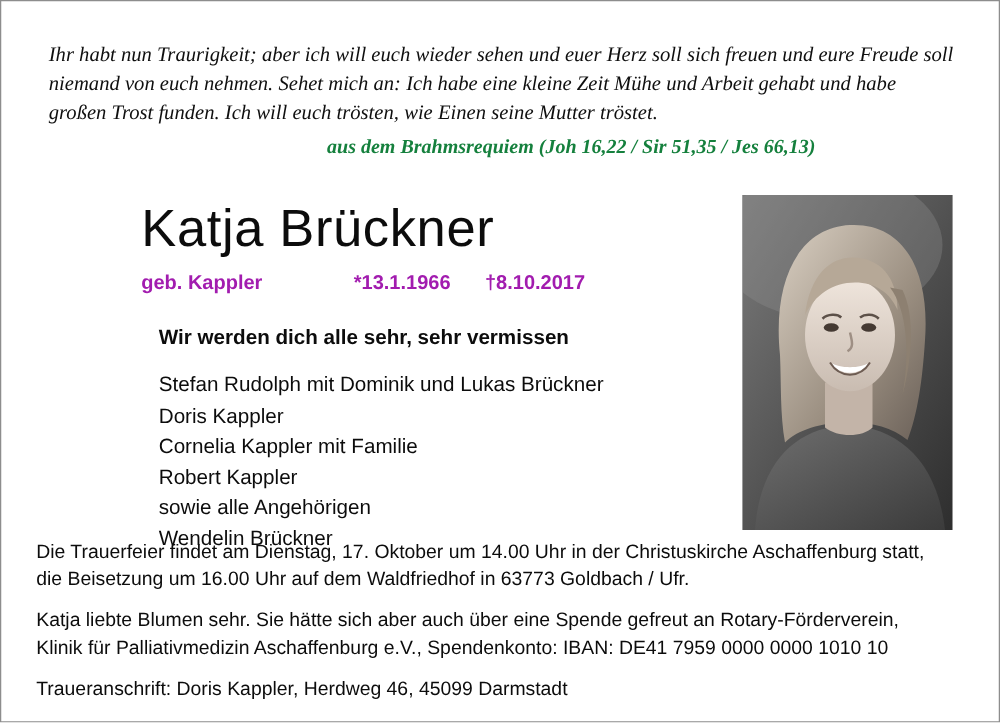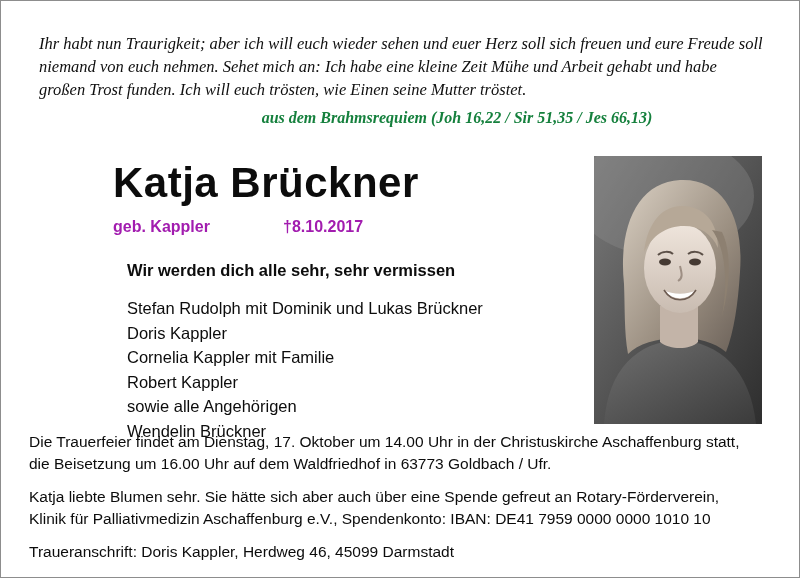--- a/index.html
+++ b/index.html
@@ -69,21 +69,21 @@
   
   .main-block {
     position: absolute;
     left: 112px;
     top: 160px;
     width: 430px;
   }
   .deceased-name {
     font-family: "Liberation Sans", sans-serif;
     font-size: 42px;
-    font-weight: bold;
+    font-weight: normal;
     letter-spacing: 0.5px;
     line-height: 1.05;
     color: #0c0c0c;
     white-space: nowrap;
   }
   .dates-row {
     margin-top: 13px;
     display: flex;
     align-items: baseline;
     font-size: 16px;
@@ -194,20 +194,21 @@
 
       <path d="M70 134 C78 145 94 145 102 134 C94 139 78 139 70 134 Z" fill="#ffffff"></path>
       <path d="M70 134 C78 147 94 147 102 134" stroke="#6d5c52" stroke-width="1.6" fill="none"></path>
     </svg>
   </div>
 
   <div class="main-block">
     <div class="deceased-name">Katja Brückner</div>
     <div class="dates-row">
       <span class="maiden-name">geb. Kappler</span>
+      <span class="date-birth">*13.1.1966</span>
       <span class="date-death">†8.10.2017</span>
     </div>
   </div>
 
   <div class="mourn-block">
     <div class="mourn-lead">Wir werden dich alle sehr, sehr vermissen</div>
     <div class="mourner">Stefan Rudolph mit Dominik und Lukas Brückner</div>
     <div class="mourner">Doris Kappler</div>
     <div class="mourner">Cornelia Kappler mit Familie</div>
     <div class="mourner">Robert Kappler</div>

